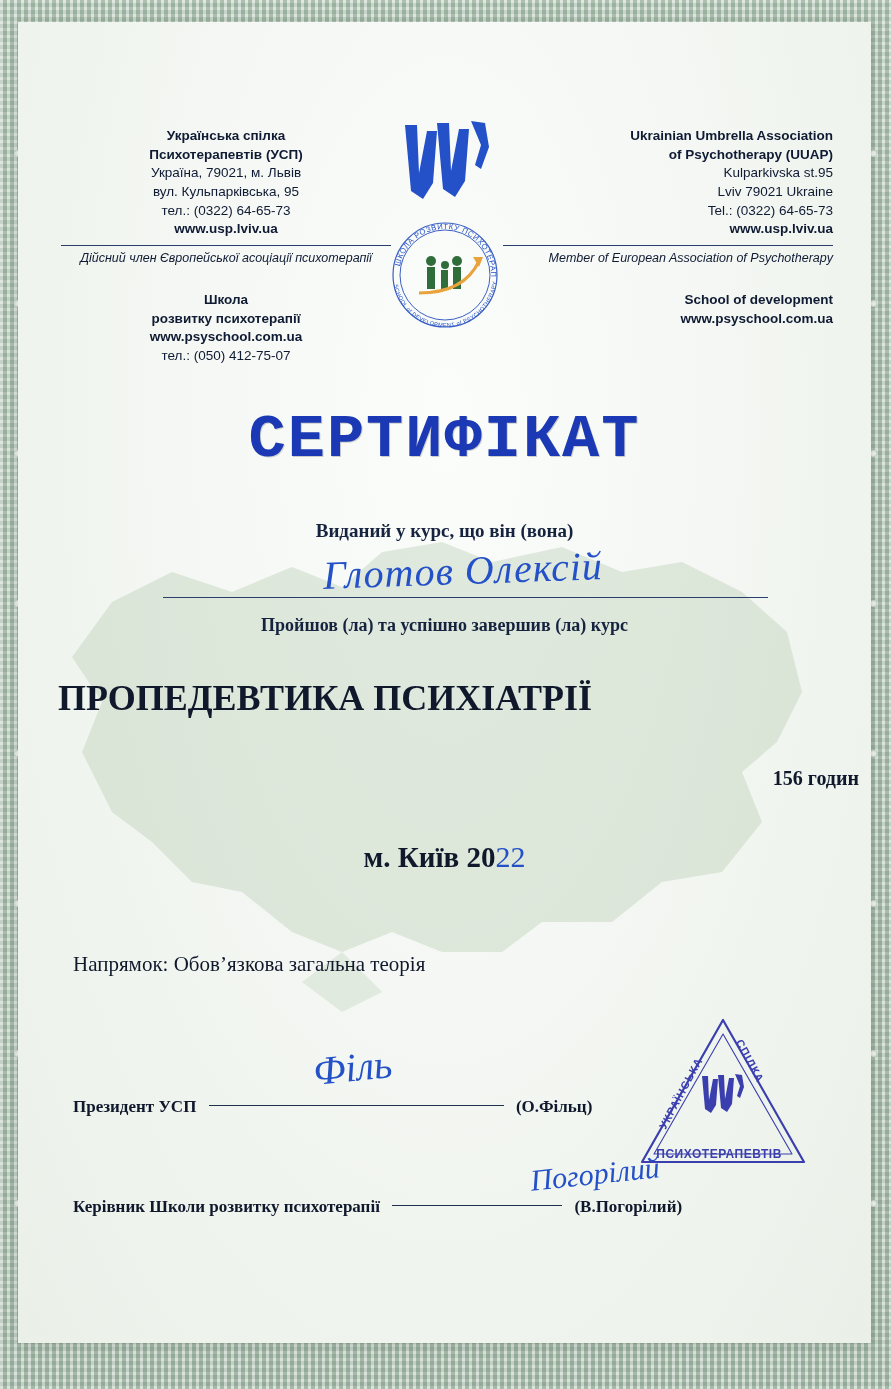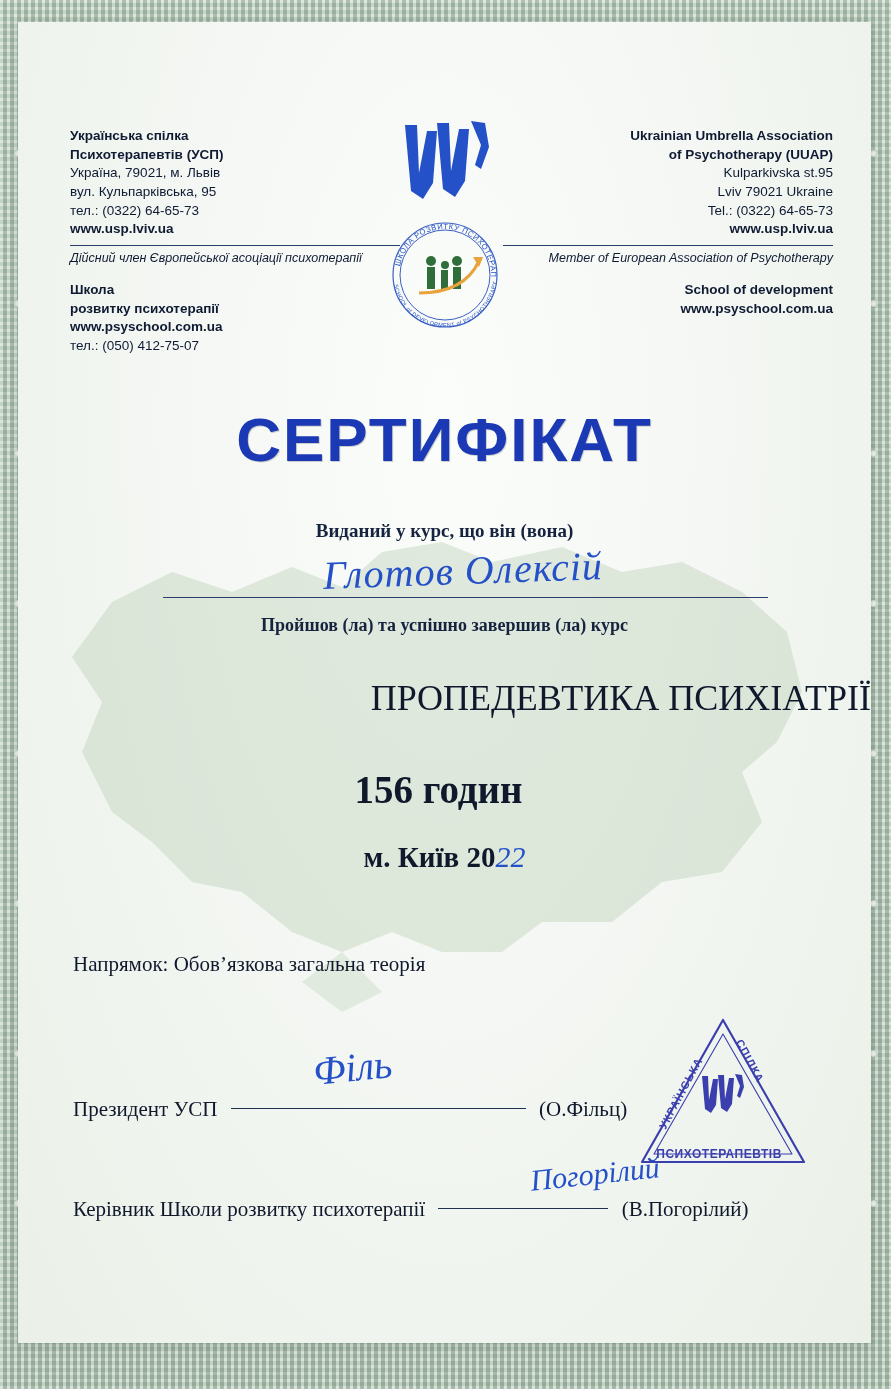--- a/index.html
+++ b/index.html
@@ -45,43 +45,43 @@
   
   .map-watermark {
     position:absolute; left: 24px; top: 430px; width: 790px; height: 600px;
     opacity: .55; pointer-events:none;
   }
   .content { position: absolute; inset: 0; }
 
   
   .hdr { position:absolute; top: 85px; left: 0; right: 0; height: 270px; }
   .hdr-left {
-    position:absolute; left: 52px; top: 20px; width: 330px;
-    font-size: 13.5px; color:#0f1a33; line-height: 1.38;
+    position:absolute; left: 43px; top: 20px; width: 330px;
+    font-size: 13.5px; color:#0f1a33; line-height: 1.38; text-align: center;
   }
   .hdr-right {
     position:absolute; right: 38px; top: 20px; width: 330px; text-align: right;
     font-size: 13.5px; color:#0f1a33; line-height: 1.38;
   }
   .b { font-weight: bold; }
   .rule { height: 1px; background:#2b3d6b; margin: 6px 0 4px; }
   .ital { font-style: italic; font-size: 12.5px; }
-  .blk2 { margin-top: 14px; }
+  .blk2 { margin-top: 24px; }
 
   
   .logo { position:absolute; left: 50%; transform: translateX(-50%); top: 14px; width: 140px; height: 230px; }
   .logo .mark { position:absolute; left:0; right:0; top: 0; text-align:center; }
   .logo .circle {
     position:absolute; left: 8px; top: 92px; width: 124px; height: 124px;
   }
 
   
   .title {
     position:absolute; top: 382px; left:0; right:0; text-align:center;
-    font-family: Liberation Sans, sans-serif;
+    font-family: Liberation Mono, monospace;
     font-weight: bold; font-size: 62px; letter-spacing: 2px;
     color: #1b39b4;
     text-shadow: 1px 1px 0 rgba(0,0,0,.18);
   }
   .sub1 {
     position:absolute; top: 498px; left:0; right:0; text-align:center;
     font-family:"Liberation Serif", serif; font-size: 19px; font-weight:bold; color:#16233f;
   }
   .name-line {
     position:absolute; top: 575px; left: 145px; width: 605px; height: 1px; background:#2b3d6b;
@@ -91,44 +91,44 @@
     font-family:"Liberation Serif", serif; font-style: italic;
     font-size: 40px; color:#2450c8;
     transform: rotate(-2deg);
     letter-spacing: 1px;
   }
   .sub2 {
     position:absolute; top: 593px; left:0; right:0; text-align:center;
     font-family:"Liberation Serif", serif; font-size: 18px; font-weight: bold; color:#16233f;
   }
   .course {
-    position:absolute; top: 655px; left:0; right:0; text-align:right;
-    font-family:"Liberation Serif", serif; font-weight:normal; font-size: 36px; color:#10182c;
+    position:absolute; top: 655px; left:0; right:0; text-align:left;
+    font-family:"Liberation Serif", serif; font-weight:bold; font-size: 36px; color:#10182c;padding-left:40px;
   }
   .hours {
-    position:absolute; top: 745px; left:0; right:12px; text-align:center;
-    font-family:"Liberation Serif", serif; font-weight:bold; font-size: 39px; color:#10182c;
+    position:absolute; top: 745px; left:0; right:12px; text-align:right;
+    font-family:"Liberation Serif", serif; font-weight:bold; font-size: 20px; color:#10182c;
   }
   .place {
     position:absolute; top: 818px; left:0; right:0; text-align:center;
     font-family:"Liberation Serif", serif; font-weight:bold; font-size: 29px; color:#10182c;
   }
   .place .hand-year {
-    font-family:"Liberation Serif", serif; font-style: italic; color:#2450c8;
+    font-family:"Liberation Serif", serif; color:#2450c8;
     font-size: 30px; font-weight: normal;
   }
   .field-row {
     position:absolute; left: 55px; font-family:"Liberation Serif", serif;
     font-size: 21px; color:#10182c;margin-top:22px;
   }
   .f1 { top: 908px; }
   .f2 { top: 955px; }
 
   
-  .sig-row { position:absolute; font-family:"Liberation Serif", serif; font-size: 21px; color:#10182c; }
+  .sig-row { position:absolute; font-family:"Liberation Serif", serif; font-size: 17px; color:#10182c;font-weight:bold; }
   .sig1 { top: 1075px; left: 55px; }
   .sig2 { top: 1175px; left: 55px; }
   .sig-line { display:inline-block; height: 1px; background:#20304f; vertical-align: middle; margin: 0 8px; position:relative; top:-3px; }
   .sig-line.l1 { width: 295px; }
   .sig-line.l2 { width: 170px; }
   .hand-sig {
     position:absolute; font-family:"Liberation Serif", serif; font-style:italic;
     color:#2450c8; font-size: 34px; transform: rotate(-6deg);
   }
   .hs1 { top: 1022px; left: 295px; font-size: 40px; }

